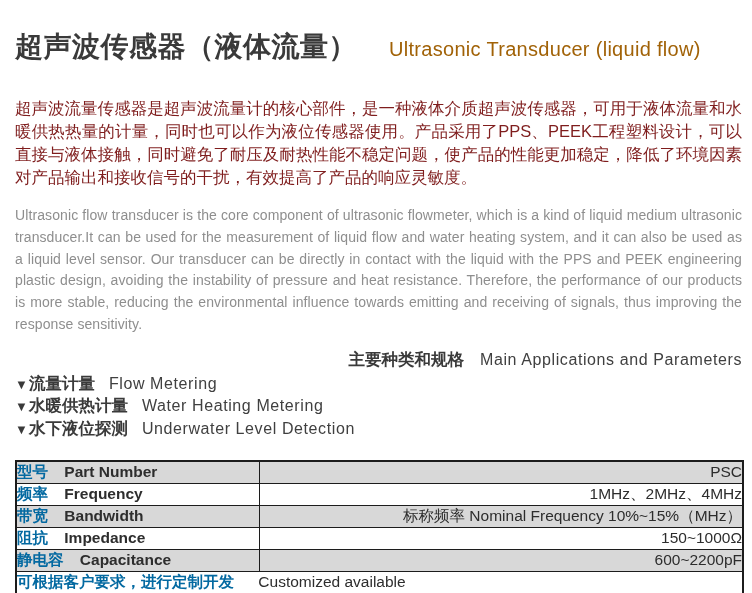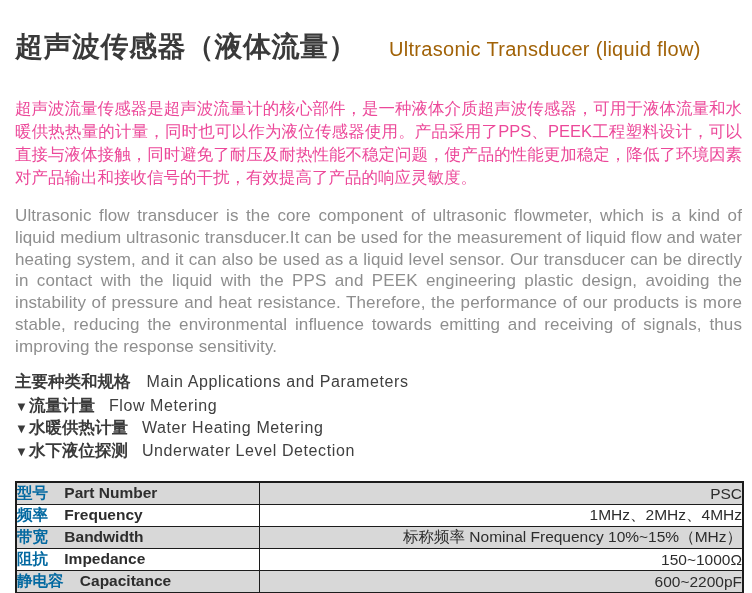--- a/index.html
+++ b/index.html
@@ -15,28 +15,28 @@
   .title-row { display: flex; align-items: baseline; gap: 32px; }
   .title-zh {
     margin: 0; font-size: 28px; font-weight: 700;
     color: #3a3a3a; letter-spacing: 0.5px; white-space: nowrap;
   }
   .title-en { font-size: 20px; color: #a16207; letter-spacing: 0.3px; white-space: nowrap; }
 
   .para { margin: 0; text-align: justify; }
   .para-zh {
     margin-top: 31px;
-    font-size: 16.5px; line-height: 23px; color: #ec4899; font-weight: 500;
+    font-size: 16.5px; line-height: 23px; color: #7f1d1d; font-weight: 500;
   }
   .para-en {
     margin-top: 16px;
-    font-size: 17px; line-height: 21.8px; color: #8e8e8e; letter-spacing: 0.1px;
+    font-size: 14px; line-height: 21.8px; color: #8e8e8e; letter-spacing: 0.1px;
   }
 
-  .section-heading { margin-top: 13px; display: flex; align-items: baseline; gap: 16px; }
+  .section-heading { margin-top: 13px; display: flex; align-items: baseline; gap: 16px; justify-content: flex-end; }
   .zh-strong { font-size: 16.5px; font-weight: 700; color: #3a3a3a; }
   .en-gray { font-size: 16px; color: #404040; letter-spacing: 0.6px; }
 
   .app-list { list-style: none; margin: 2px 0 0 0; padding: 0; }
   .app-list li { display: flex; align-items: baseline; line-height: 21.6px; }
   .app-list .marker { font-size: 13px; color: #3a3a3a; margin-right: 1px; }
   .app-list .en-gray { margin-left: 14px; }
 
   table.spec {
     border-collapse: collapse;

